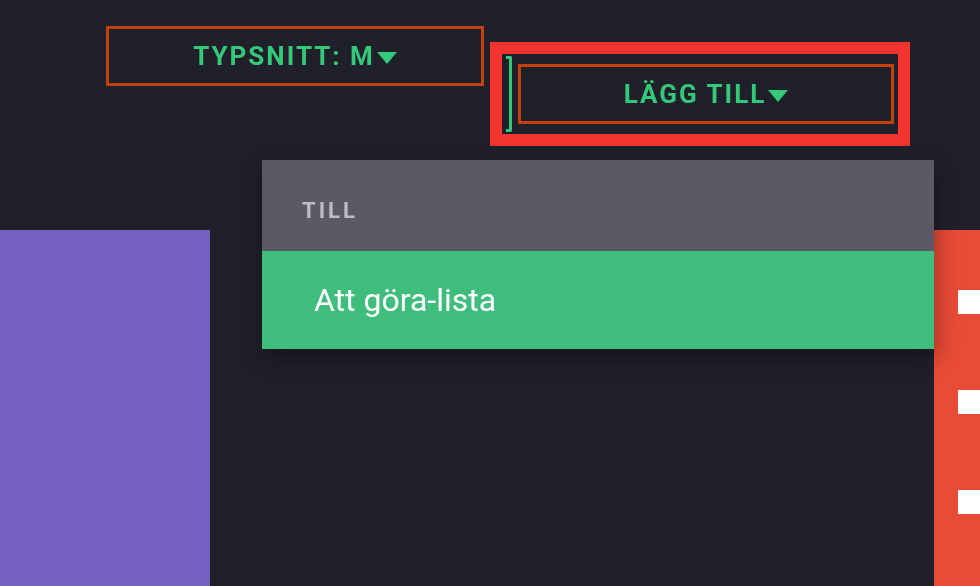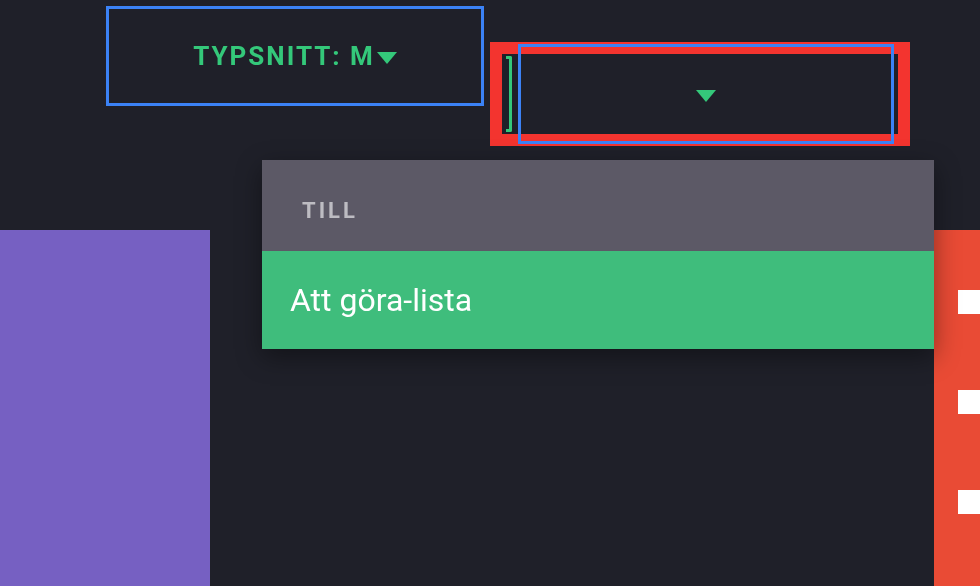--- a/index.html
+++ b/index.html
@@ -16,22 +16,22 @@
     position: absolute;
     top: 56px;
     left: 0;
     right: 0;
     display: flex;
     align-items: center;
     gap: 16px;
   }
 
   .btn {
-    height: 100px;
-    border: 3px solid #3b82f6;
+    height: 60px;
+    border: 3px solid #c2410c;
     background: transparent;
     color: #34c87a;
     font-size: 26px;
     font-weight: 700;
     letter-spacing: 2px;
     display: flex;
     align-items: center;
     justify-content: center;
     gap: 2px;
     cursor: pointer;
@@ -123,41 +123,42 @@
     font-size: 22px;
     font-weight: 700;
     letter-spacing: 3px;
     padding: 38px 40px 28px 40px;
   }
 
   .dd-item {
     color: #eeeef0;
     font-size: 32px;
     font-weight: 400;
-    padding: 30px 28px;
+    padding: 30px 52px;
     cursor: pointer;
   }
 
   .dd-item.selected {
     background: #3fbd7c;
     color: #ffffff;
   }
 </style>
 </head>
 <body>
 
 <div class="toolbar">
   <div class="btn btn-typsnitt">
     <span>TYPSNITT: M</span>
     <span class="caret"></span>
   </div>
 
   <div class="btn-lagg-wrap">
     <div class="btn-lagg-sliver"></div>
     <div class="btn btn-lagg">
+      <span>LÄGG TILL</span>
       <span class="caret"></span>
     </div>
   </div>
 </div>
 
 <div class="panel-left"></div>
 
 <div class="panel-right">
   <div class="stripe s1"></div>
   <div class="stripe s2"></div>

